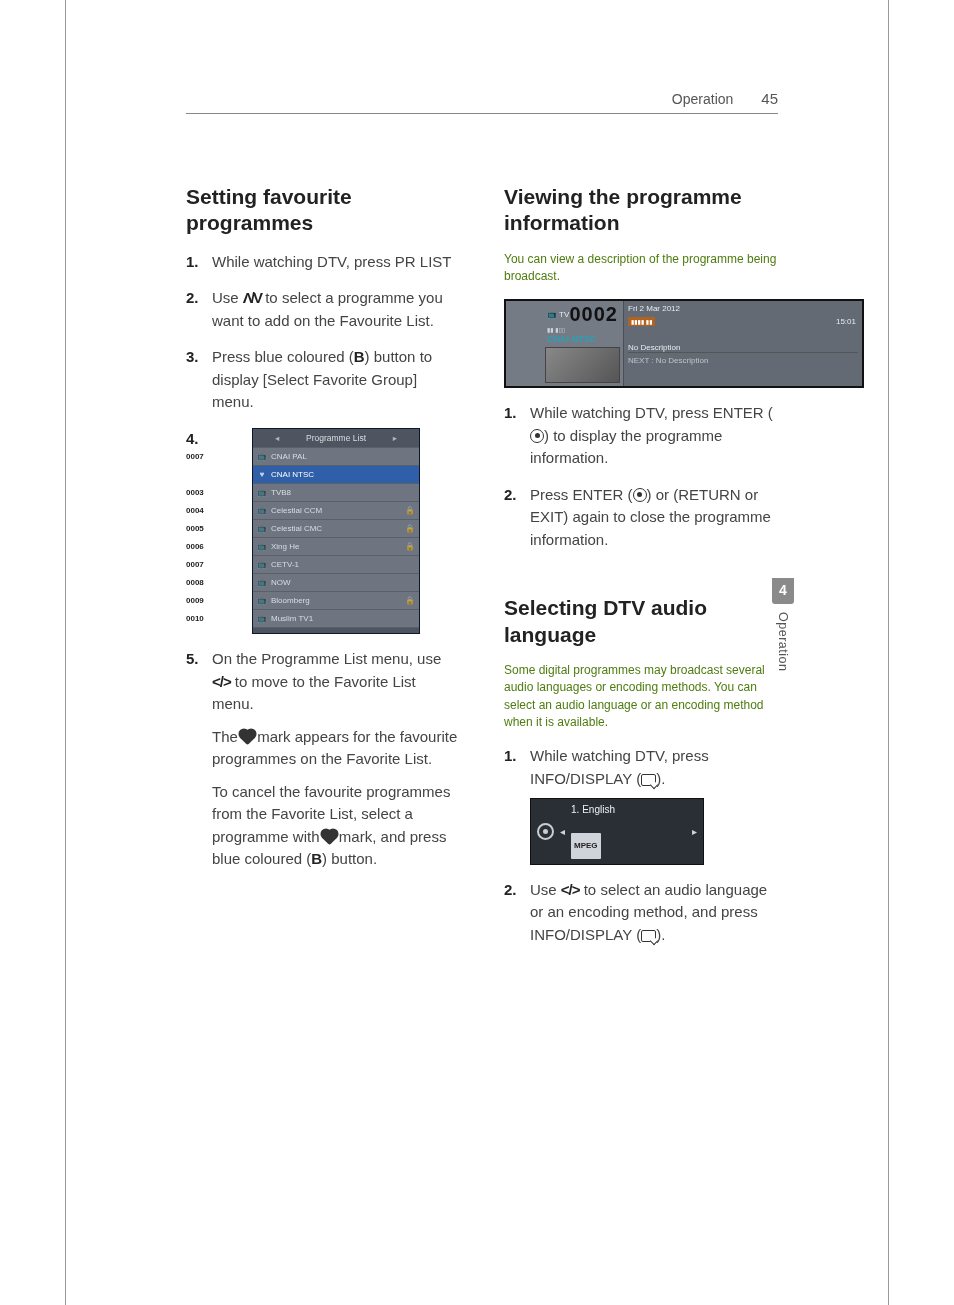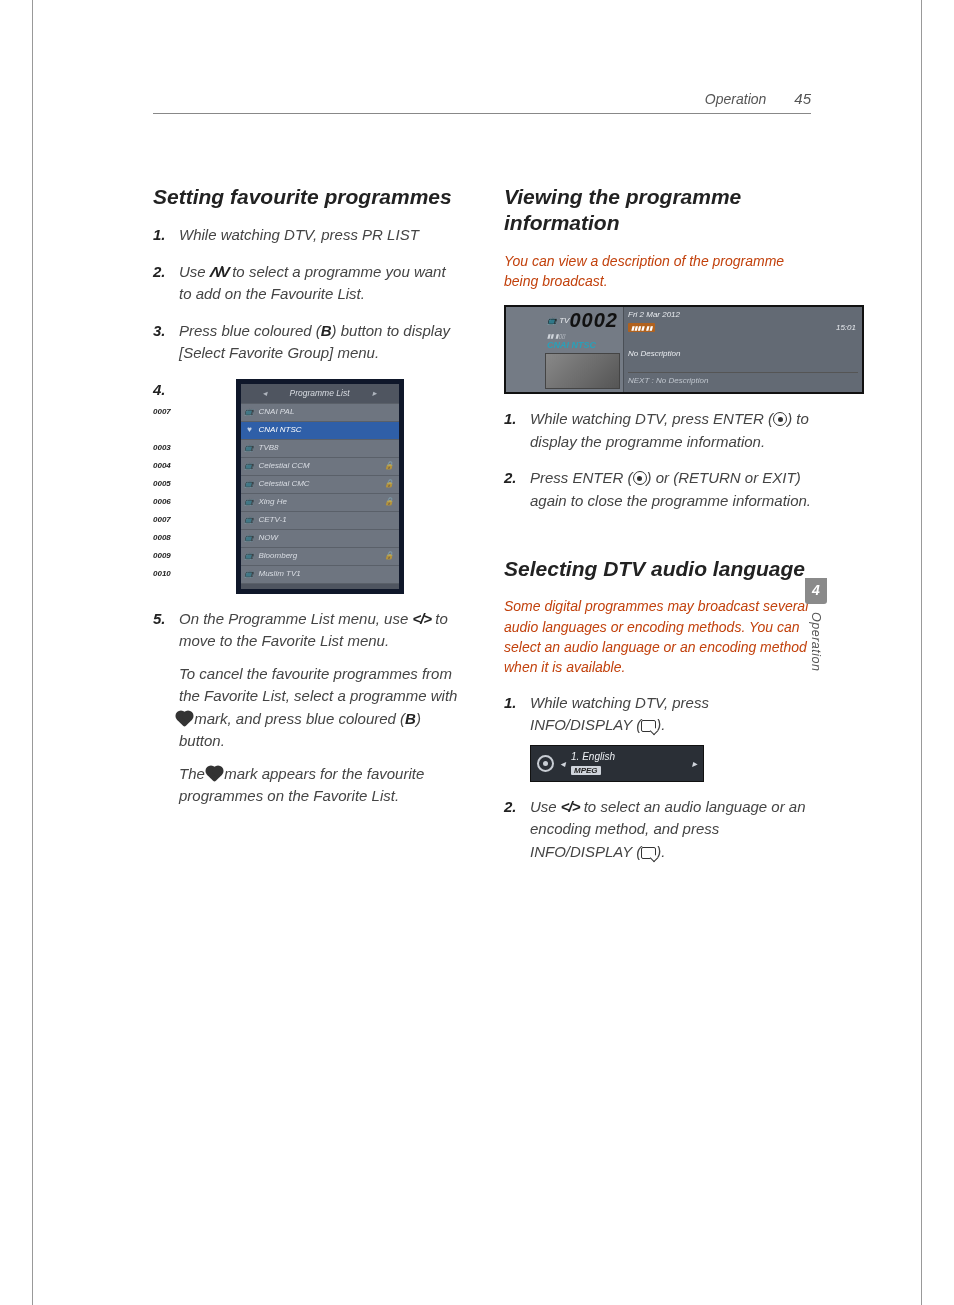--- a/index.html
+++ b/index.html
@@ -2,27 +2,26 @@
 <html><head>
 <meta charset="utf-8">
 <style>
   * { margin: 0; padding: 0; box-sizing: border-box; }
   body {
     font-family: "Helvetica Neue", Arial, sans-serif;
     color: #3a3a3a;
     background: #fff;
   }
   .page {
-    width: 890px;
+    width: 824px;
     height: 1305px;
     position: relative;
     margin: 0 auto;
     border-left: 1px solid #999;
     border-right: 1px solid #999;
-    font-style: italic;
   }
   .inner {
     padding: 90px 110px 0 120px;
   }
   .running-head {
     display: flex;
     justify-content: flex-end;
     align-items: baseline;
     gap: 28px;
     font-size: 14px;
@@ -42,22 +41,22 @@
   }
   h2 {
     font-size: 21px;
     font-weight: 600;
     color: #222;
     margin-bottom: 14px;
     line-height: 1.25;
   }
   .col2 h2.second { margin-top: 44px; }
   p.lead {
-    font-size: 14px;
-    color: #c2410c;
+    font-size: 12px;
+    color: #4d7c0f;
     line-height: 1.45;
     margin-bottom: 14px;
   }
   ol.steps {
     list-style: none;
     counter-reset: step;
     font-size: 15px;
     color: #444;
   }
   ol.steps > li {
@@ -106,21 +105,21 @@
     letter-spacing: 0.5px;
   }
 
   
   .glyph { font-family: "Arial Unicode MS", Arial, sans-serif; }
 
   
   .ss-proglist {
     width: 168px;
     background: #6e7580;
-    border: 5px solid #0f172a;
+    border: 1px solid #0f172a;
     font-size: 8px;
     color: #d9dde3;
   }
   .ss-proglist .titlebar {
     background: #4f5560;
     text-align: center;
     padding: 3px 0;
     font-size: 8.5px;
     position: relative;
   }
@@ -176,21 +175,21 @@
     margin:0 3px 3px; border:1px solid #444; }
   .ss-info .right { flex:1; padding:3px 4px; position:relative; }
   .ss-info .right .date { color:#e8ebef; }
   .ss-info .right .time { position:absolute; right:6px; top:16px; color:#e8ebef;}
   .ss-info .right .badge {
     display:inline-block; background:#b0621f; color:#fff;
     font-size:6px; padding:1px 3px; margin-top:4px; border-radius:1px;
   }
   .ss-info .right .nodesc { color:#e8ebef; margin-top:17px; }
   .ss-info .right .next {
-    margin-top:14px; border-top:1px solid #555; padding-top:3px;
+    border-top:1px solid #555; padding-top:3px;
     color:#bfc5cd;
   }
 
   
   .ss-audio {
     width: 174px;
     background: #2a2f36;
     border: 1px solid #111;
     display:flex; align-items:center;
     padding: 5px 6px;
@@ -198,22 +197,22 @@
     margin: 8px 0 14px 0;
   }
   .ss-audio .circ {
     width:17px; height:17px; border:2px solid #c8cdd4; border-radius:50%;
     display:flex; align-items:center; justify-content:center;
   }
   .ss-audio .circ .dot { width:5px; height:5px; background:#c8cdd4; border-radius:50%; }
   .ss-audio .mid { flex:1; color:#eef1f5; font-size:10px; line-height:1.2; }
   .ss-audio .mpeg {
     display:inline-block; background:#cfd4db; color:#222;
-    font-size:8px; font-weight:700; padding:0 3px; border-radius:1px;
-    margin-top:3px;
+    font-size:8px; font-weight:700; padding:8px 3px; border-radius:1px;
+    margin-top:17px;
   }
   .ss-audio .arr { color:#cfd4db; font-size:10px; }
 
   
   .enter-ic {
     display:inline-block; width:14px; height:14px; border:1.5px solid #333;
     border-radius:50%; vertical-align:-2px; position:relative;
   }
   .enter-ic::after {
     content:""; position:absolute; left:3.5px; top:3.5px;
@@ -342,24 +341,24 @@
                   </div>
                 </div>
               <div class="footer"></div>
             </div>
           </li>
           <li>
             <span class="num">5.</span>
             <span><span>On the Programme List menu, use </span><span class="glyph lr">&lt;/&gt;</span><span> to move to the Favorite List menu.</span></span>
 
             <div class="sub">
-              <span>To cancel the favourite programmes from the Favorite List, select a programme with </span><span class="heart-ic"></span><span> mark, and press blue coloured (</span><b class="key">B</b><span>) button.</span>
+              <span>The </span><span class="heart-ic"></span><span> mark appears for the favourite programmes on the Favorite List.</span>
             </div>
             <div class="sub">
-              <span>The </span><span class="heart-ic"></span><span> mark appears for the favourite programmes on the Favorite List.</span>
+              <span>To cancel the favourite programmes from the Favorite List, select a programme with </span><span class="heart-ic"></span><span> mark, and press blue coloured (</span><b class="key">B</b><span>) button.</span>
             </div>
           </li>
         </ol>
       </div>
 
       <div class="col col2">
         <h2>Viewing the programme information</h2>
         <p class="lead">You can view a description of the programme being broadcast.</p>
 
         <div class="ss-info">

